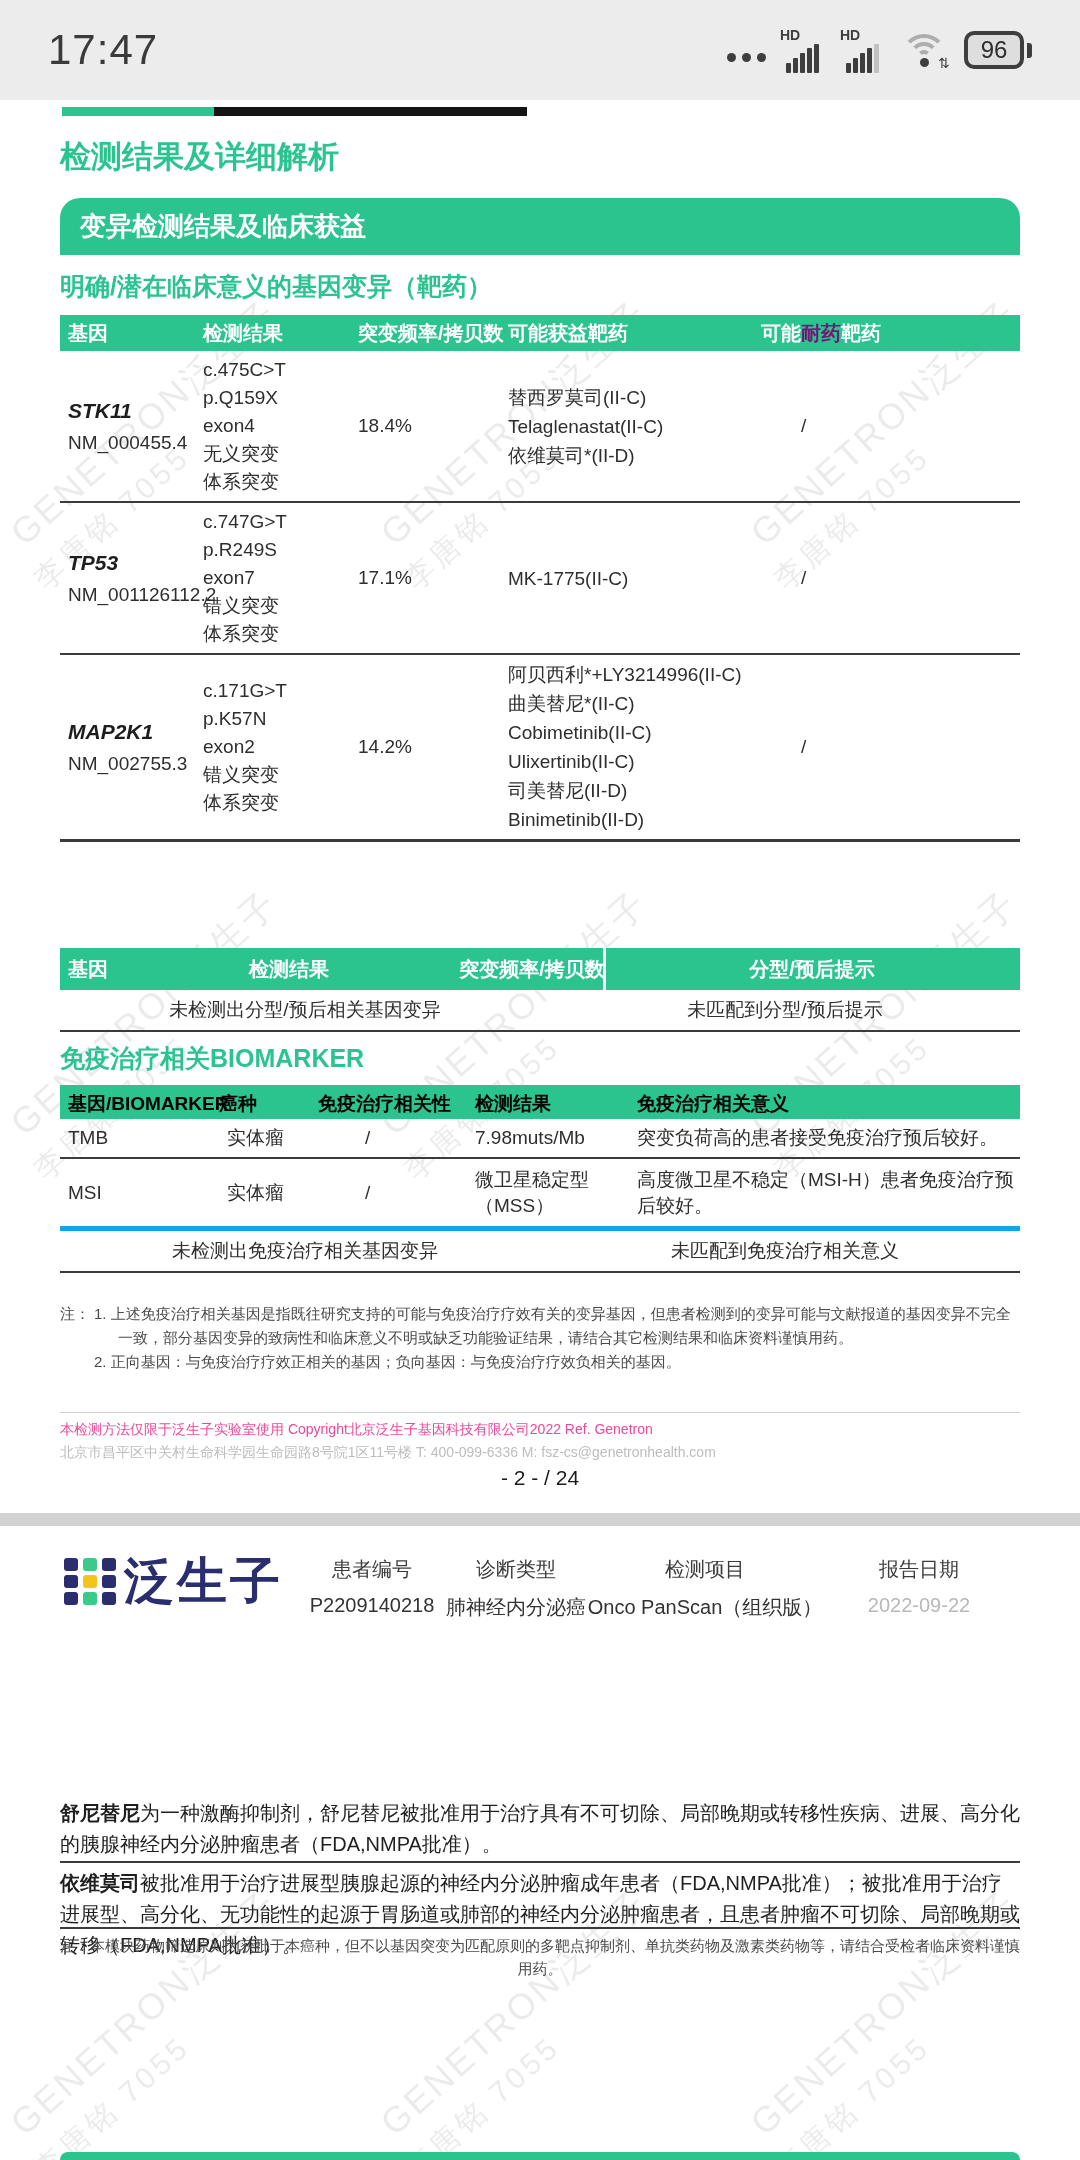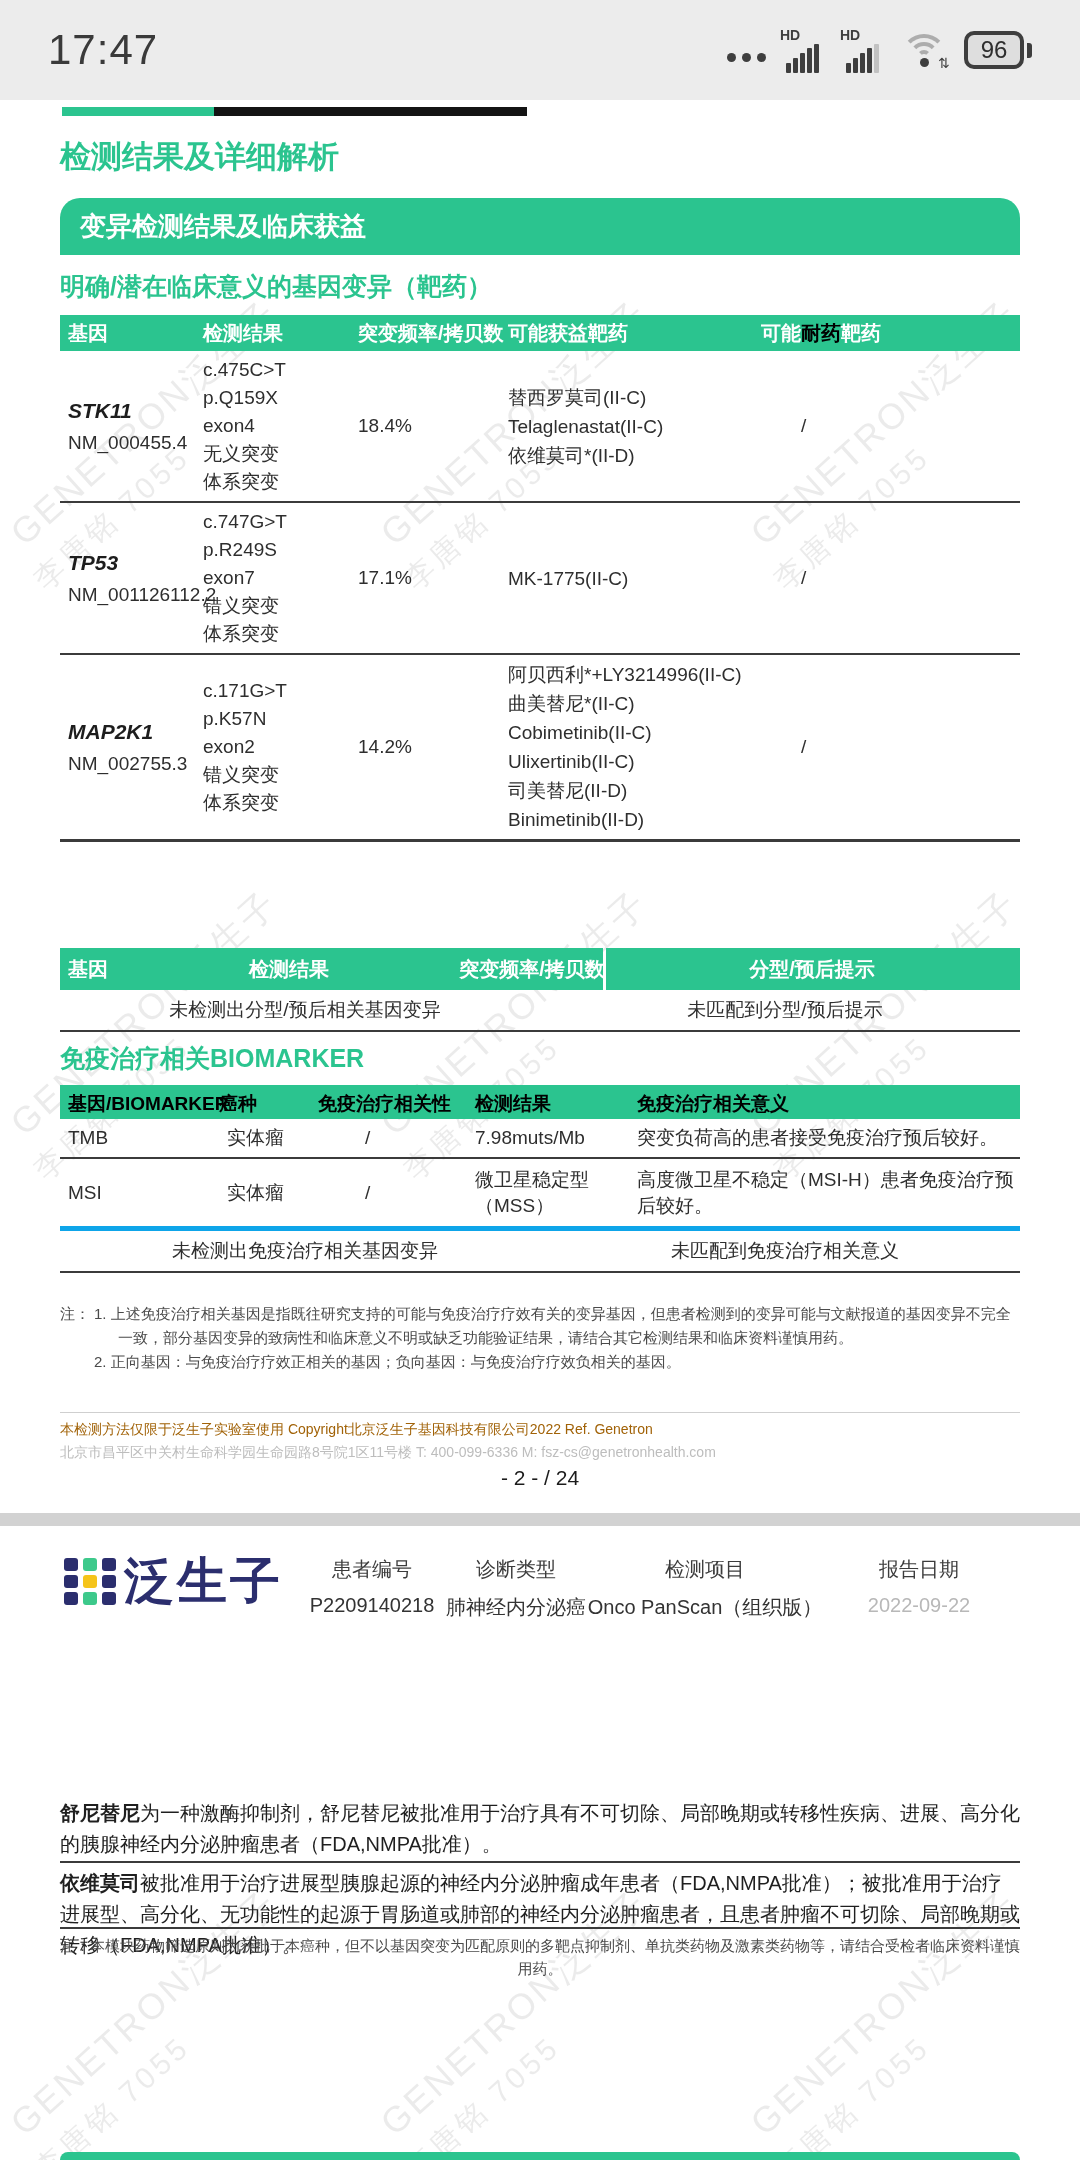--- a/index.html
+++ b/index.html
@@ -49,21 +49,21 @@
   .banner1{top:198px;height:57px;border-radius:20px 20px 0 0;font-size:26px;}
   .banner2{top:1720px;height:56px;border-radius:18px 18px 5px 5px;font-size:24px;}
   .sechead{position:absolute;left:60px;font-size:25px;}
   .sec1{top:270px;} .sec2{top:903px;} .sec3{top:1042px;}
   
   .t1{position:absolute;left:60px;top:315px;width:960px;}
   .t1-head{display:flex;align-items:center;height:36px;background:#2BC48F;color:#fff;font-weight:700;font-size:20px;}
   .t1-c1{width:140px;padding-left:8px;} .t1-c2{width:155px;padding-left:3px;}
   .t1-c3{width:150px;padding-left:3px;} .t1-c4{width:240px;padding-left:3px;}
   .t1-c5{width:275px;padding-left:16px;}
-  .hdr-red{color:#000000;}
+  .hdr-red{color:#701a75;}
   .t1-row{display:flex;align-items:center;padding:5px 0;font-size:19px;}
   .t1-row + .t1-row{border-top:2px solid #3B3B3B;}
   .t1-row:last-child{border-bottom:3px solid #3B3B3B;}
   .gene{font-style:italic;font-weight:700;font-size:21px;color:#1d1d1d;}
   .transcript{font-size:19px;margin-top:9px;}
   .res-line{line-height:28px;}
   .drug-line{line-height:29px;}
   .cell-res{padding-left:56px !important;}
   
   .t2head{position:absolute;left:60px;top:948px;width:960px;height:42px;color:#fff;font-weight:700;font-size:20px;}
@@ -86,21 +86,21 @@
   .row-msi{height:72px;border-bottom:5px solid #0ea5e9;}
   .row-span{height:42px;border-bottom:2px solid #3B3B3B;}
   .two-line{line-height:26px;}
   
   .notes{position:absolute;left:60px;top:1302px;width:960px;display:flex;font-size:15px;
          line-height:24px;color:#4A4A4A;}
   .notes .pfx{width:34px;flex:none;}
   .notes .item{padding-left:24px;text-indent:-24px;}
   
   .f-line{position:absolute;left:60px;width:960px;border-top:1px solid #CFCFCF;top:1412px;}
-  .f-t1{position:absolute;left:60px;top:1421px;font-size:14px;color:#a16207;}
+  .f-t1{position:absolute;left:60px;top:1421px;font-size:14px;color:#ec4899;}
   .f-t2{position:absolute;left:60px;top:1444px;font-size:14px;color:#BDBDBD;}
   .f-page{position:absolute;left:0;top:1466px;width:1080px;text-align:center;font-size:21px;color:#1B1B1B;}
   .grayband{position:absolute;left:0;top:1513px;width:1080px;height:13px;background:#D2D2D2;}
   
   .logo{position:absolute;left:64px;top:1550px;height:62px;display:flex;align-items:center;}
   .licon{display:flex;gap:5px;margin-right:8px;}
   .licol{display:flex;flex-direction:column;gap:4px;}
   .licol i{width:14px;height:13px;border-radius:3px;background:#2B2E6E;display:block;}
   .licol i.g{background:#3DC98B;} .licol i.y{background:#F5C41A;}
   .ltext{font-size:50px;font-weight:800;color:#2B2E6E;letter-spacing:3px;}

